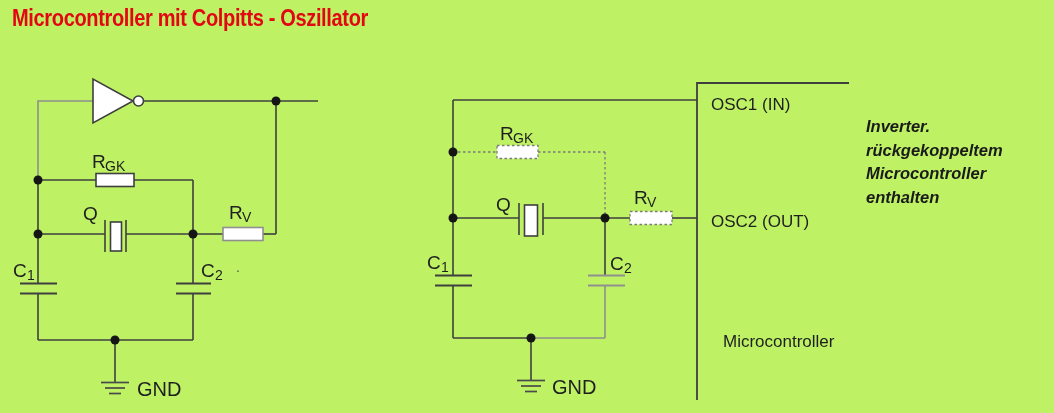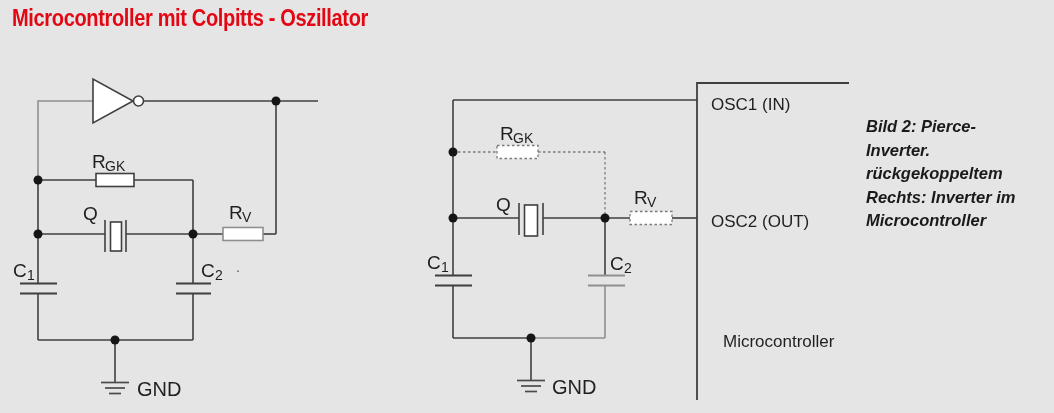--- a/index.html
+++ b/index.html
@@ -1,17 +1,17 @@
 <!DOCTYPE html>
 <html><head>
 <meta charset="utf-8">
 <style>
   html,body{margin:0;padding:0;background:#ffffff;}
   .stage{
-    position:relative;width:1054px;height:413px;background:#e5e5e5;
+    position:relative;width:1054px;height:413px;background:#bef264;
     overflow:hidden;font-family:"Liberation Sans", sans-serif;
   }
   .title{
     position:absolute;left:12px;top:5px;
     font-size:23px;font-weight:700;letter-spacing:-0.4px;
     color:#e30613;white-space:nowrap;
     transform:scaleX(0.87);transform-origin:left top;
   }
   svg.circuit{position:absolute;left:0;top:0;}
   .clabel{font-family:"Liberation Sans", sans-serif;font-size:19px;fill:#1f1f1f;}
@@ -186,20 +186,19 @@
 
     <g>
       <path class="mcu" d="M849,83 L697,83 L697,400"></path>
       <text class="cpin" x="711" y="110">OSC1 (IN)</text>
       <text class="cpin" x="711" y="227">OSC2 (OUT)</text>
       <text class="cpin" x="723" y="347">Microcontroller</text>
     </g>
   </svg>
 
   <div class="caption">
-    <div>Bild 2: Pierce-</div>
     <div>Inverter.</div>
     <div>rückgekoppeltem</div>
-    <div>Rechts: Inverter im</div>
     <div>Microcontroller</div>
+    <div>enthalten</div>
   </div>
 
 </div>
 
 </body></html>

